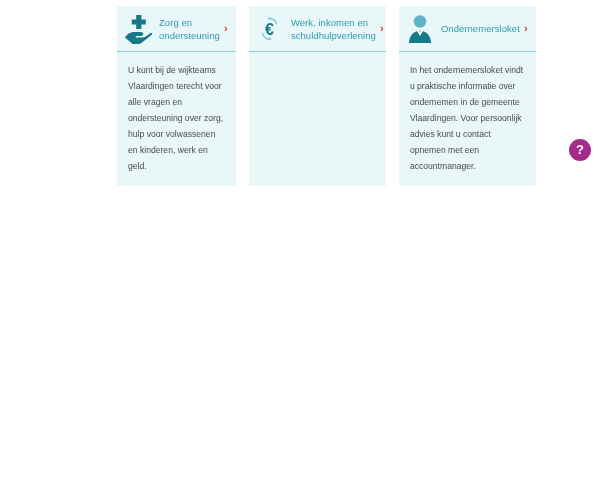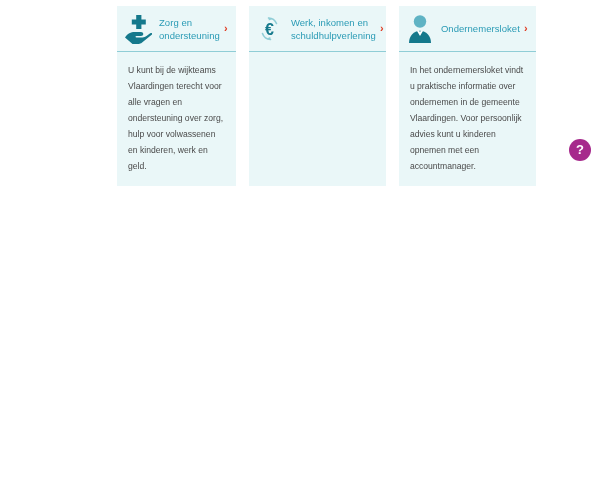--- a/index.html
+++ b/index.html
@@ -155,20 +155,20 @@
           <svg width="28" height="32" viewBox="0 0 28 32">
             <circle cx="14" cy="8.5" r="6.2" fill="#5fb3c4"></circle>
             <path d="M3 30 c0 -7.2 4.9 -12.2 11 -12.2 c6.1 0 11 5.0 11 12.2 z" fill="#15798c"></path>
             <path d="M11.0 17.9 l3.0 5.2 l3.0 -5.2 l-1.6 -0.55 l-1.4 1.7 l-1.4 -1.7 z" fill="#ffffff"></path>
           </svg>
         </span>
         <span class="card-title">Ondernemersloket</span>
         <span class="card-chevron">›</span>
       </div>
       <div class="card-divider"></div>
-      <div class="card-body">In het ondernemersloket vindt u praktische informatie over ondernemen in de gemeente Vlaardingen. Voor persoonlijk advies kunt u kinderen opnemen met een accountmanager.</div>
+      <div class="card-body">In het ondernemersloket vindt u praktische informatie over ondernemen in de gemeente Vlaardingen. Voor persoonlijk advies kunt u contact opnemen met een accountmanager.</div>
     </div>
 
   </div>
 
   <div class="help-button">?</div>
 
 </div>
 
 </body></html>

